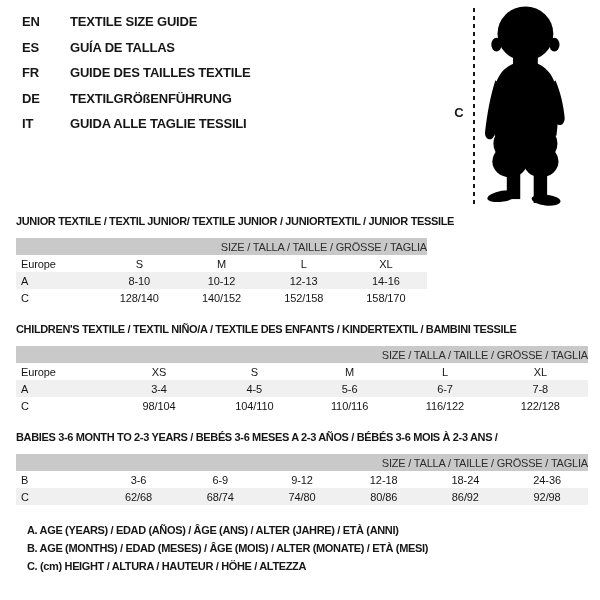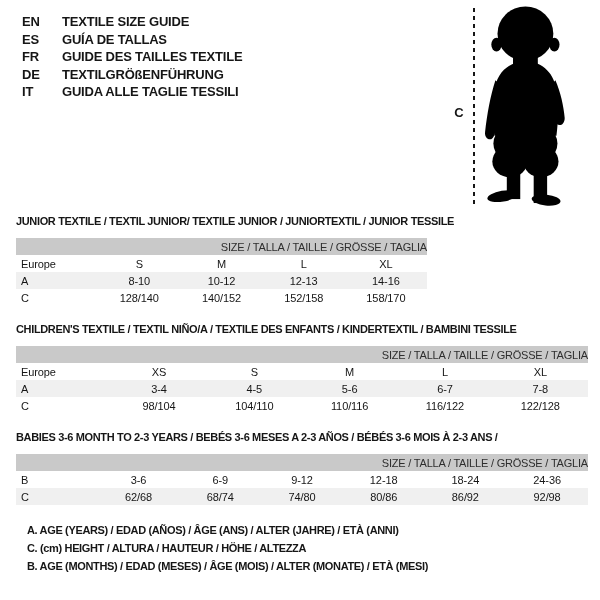--- a/index.html
+++ b/index.html
@@ -4,21 +4,21 @@
 <style>
   html,body{margin:0;padding:0;}
   body{
     width:600px;height:600px;position:relative;background:#ffffff;overflow:hidden;
     font-family:"Liberation Sans","DejaVu Sans",sans-serif;color:var(--ink,#161616);
   }
   
   .lang-grid{
     position:absolute;left:22px;top:13px;
     display:grid;grid-template-columns:40px auto;
-    font-weight:bold;font-size:13px;line-height:17.6px;letter-spacing:-0.2px;white-space:nowrap;
+    font-weight:bold;font-size:13px;line-height:17.6px;letter-spacing:-0.2px;white-space:nowrap;gap:8px;
   }
   
   .measure-line{
     position:absolute;left:473px;top:8px;width:2px;height:198px;
     background:repeating-linear-gradient(to bottom,var(--ink,#000) 0 4px,transparent 4px 8px);
   }
   .height-label{position:absolute;left:450px;top:105px;width:18px;text-align:center;
     font-weight:bold;font-size:13px;}
   .baby{position:absolute;left:482px;top:5px;color:var(--sil,#000);}
   
@@ -184,16 +184,16 @@
               <td>80/86</td>
               <td>86/92</td>
               <td>92/98</td>
             </tr>
           </tbody>
     </table>
   </section>
 </div>
   <div class="legend">
       <div>A. AGE (YEARS) / EDAD (AÑOS) / ÂGE (ANS) / ALTER (JAHRE) / ETÀ (ANNI)</div>
+      <div>B. AGE (MONTHS) / EDAD (MESES) / ÂGE (MOIS) / ALTER (MONATE) / ETÀ (MESI)</div>
       <div>C. (cm) HEIGHT / ALTURA / HAUTEUR / HÖHE / ALTEZZA</div>
-      <div>B. AGE (MONTHS) / EDAD (MESES) / ÂGE (MOIS) / ALTER (MONATE) / ETÀ (MESI)</div>
     </div>
 </div>
 
 </body></html>

